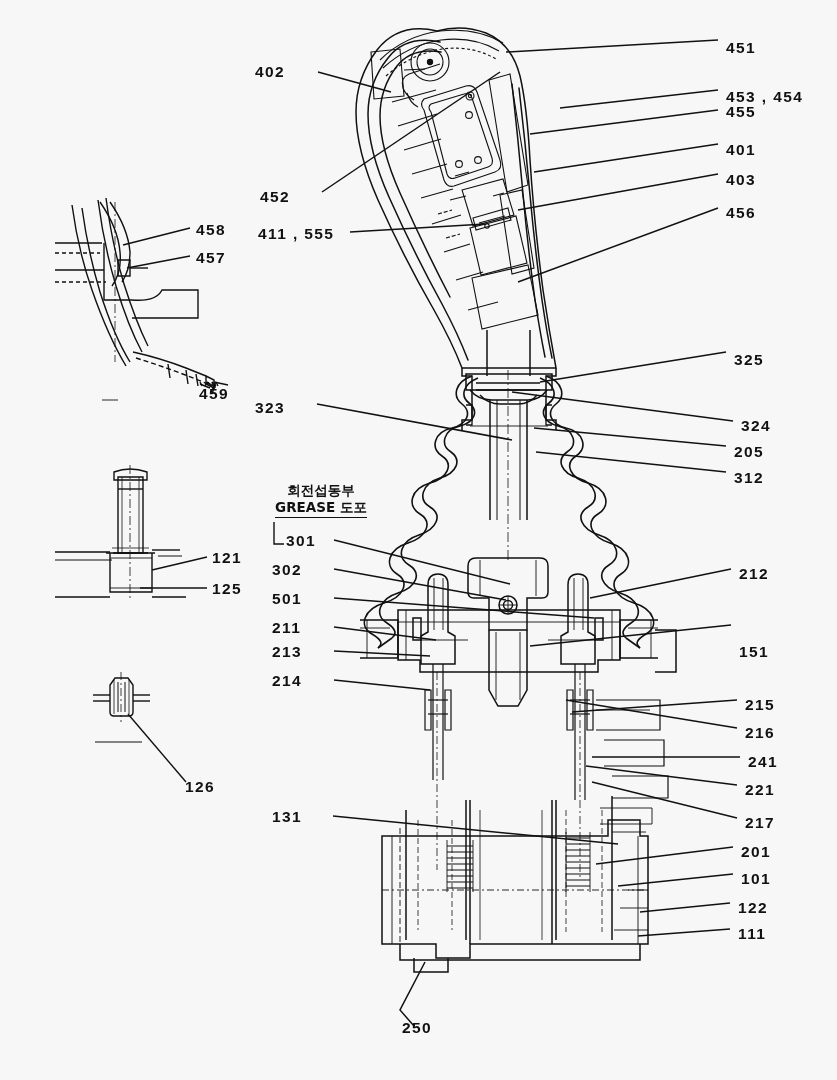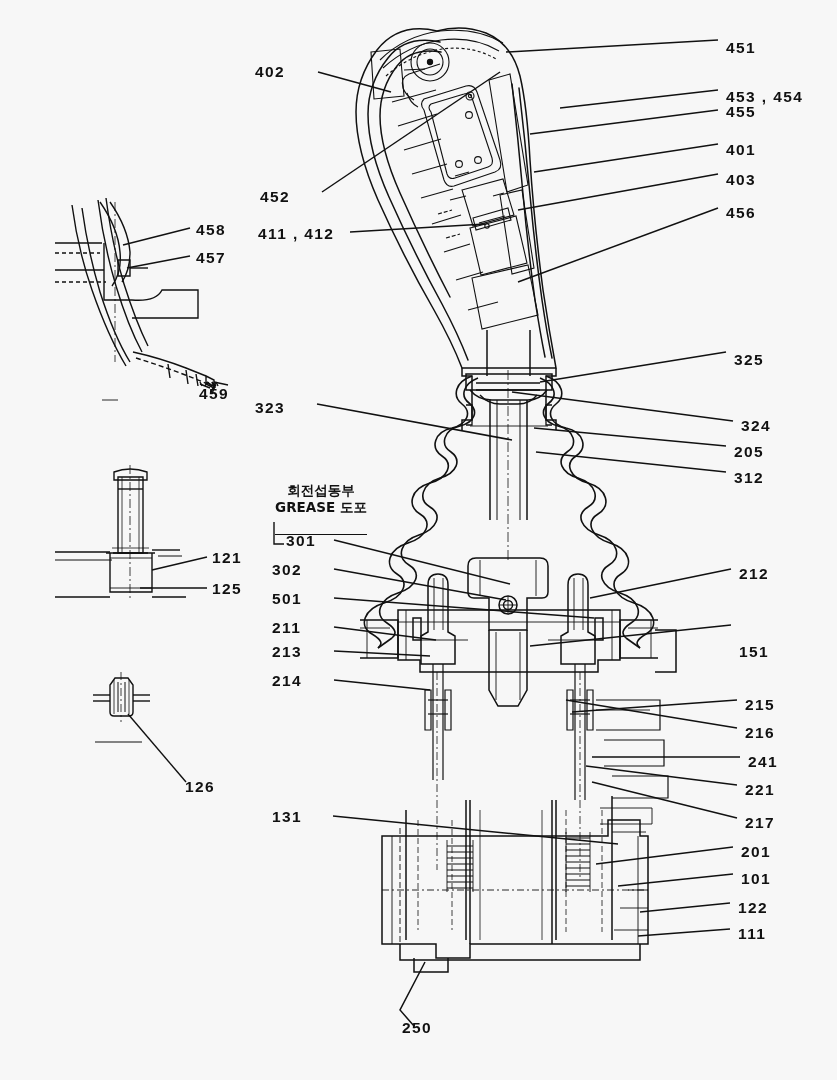--- a/index.html
+++ b/index.html
@@ -6,21 +6,21 @@
   body{width:837px;height:1080px;overflow:hidden;
        font-family:"Liberation Sans","DejaVu Sans",sans-serif;}
   #sheet{position:relative;width:717px;height:1080px;background:#f7f7f7;}
   #art{position:absolute;left:0;top:0;width:837px;height:1080px;}
   .lbl{position:absolute;font-size:15.5px;font-weight:700;color:#111;
        letter-spacing:1.4px;white-space:nowrap;line-height:1;}
   .lbl.r{text-align:left;}
   .note{position:absolute;font-size:13.5px;font-weight:700;color:#111;
         white-space:nowrap;line-height:1.25;text-align:center;
         font-family:"DejaVu Sans",sans-serif;}
-  .note .u{border-bottom:1.6px solid #111;padding-bottom:18px;display:inline-block;}
+  .note .u{border-bottom:1.6px solid #111;padding-bottom:1px;display:inline-block;}
 </style>
 </head>
 <body>
 
 <div id="sheet">
 
 <svg id="art" viewBox="0 0 837 1080" xmlns="http://www.w3.org/2000/svg">
   <rect x="0" y="0" width="837" height="1080" fill="#f7f7f7"></rect>
 
   <g fill="none" stroke="#111" stroke-width="1.5" stroke-linejoin="round" stroke-linecap="round">
@@ -423,21 +423,21 @@
   <div class="lbl r" style="left:748px;top:754px;">241</div>
   <div class="lbl r" style="left:745px;top:782px;">221</div>
   <div class="lbl r" style="left:745px;top:815px;">217</div>
   <div class="lbl r" style="left:741px;top:844px;text-align:right;">201</div>
   <div class="lbl r" style="left:741px;top:871px;">101</div>
   <div class="lbl r" style="left:738px;top:900px;">122</div>
   <div class="lbl r" style="left:738px;top:926px;">111</div>
 
   <div class="lbl" style="left:255px;top:64px;">402</div>
   <div class="lbl" style="left:260px;top:189px;">452</div>
-  <div class="lbl" style="left:258px;top:226px;">411 , 412</div>
+  <div class="lbl" style="left:258px;top:226px;">411 , 555</div>
 
   <div class="lbl" style="left:255px;top:400px;">323</div>
   <div class="lbl" style="left:286px;top:533px;">301</div>
   <div class="lbl" style="left:272px;top:562px;">302</div>
   <div class="lbl" style="left:272px;top:591px;">501</div>
   <div class="lbl" style="left:272px;top:620px;">211</div>
   <div class="lbl" style="left:272px;top:644px;">213</div>
   <div class="lbl" style="left:272px;top:673px;">214</div>
   <div class="lbl" style="left:272px;top:809px;">131</div>
   <div class="lbl" style="left:402px;top:985px;margin-top:35px;">250</div>

